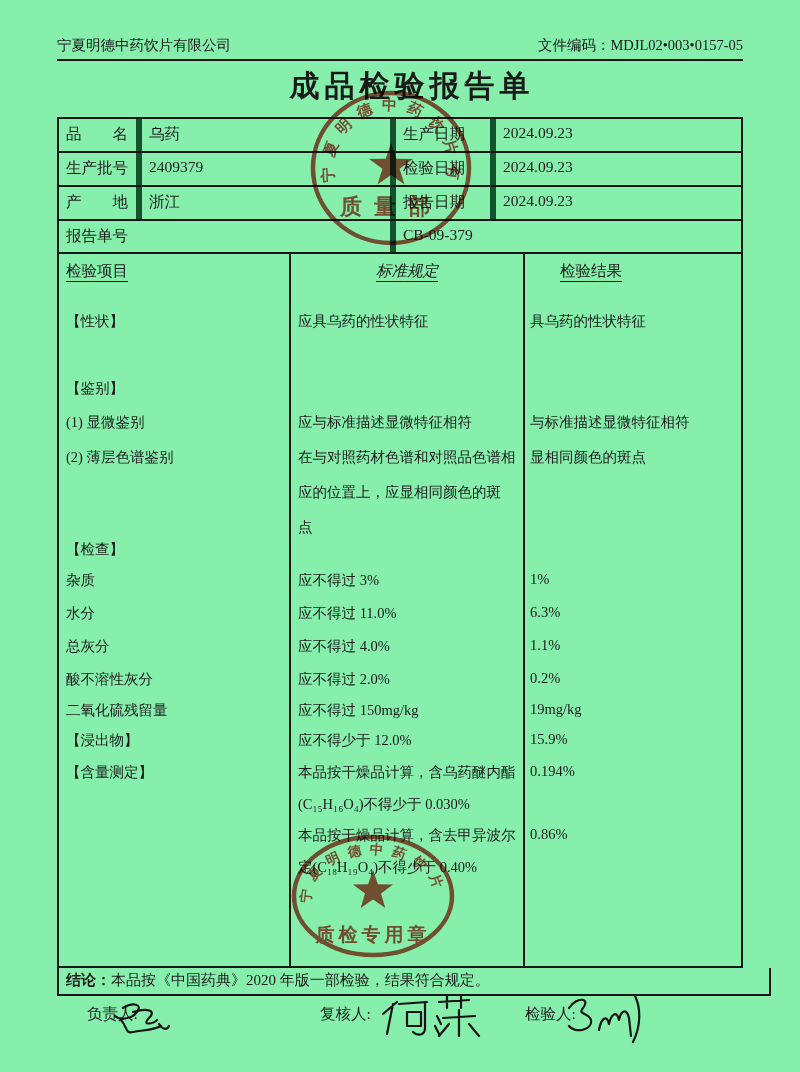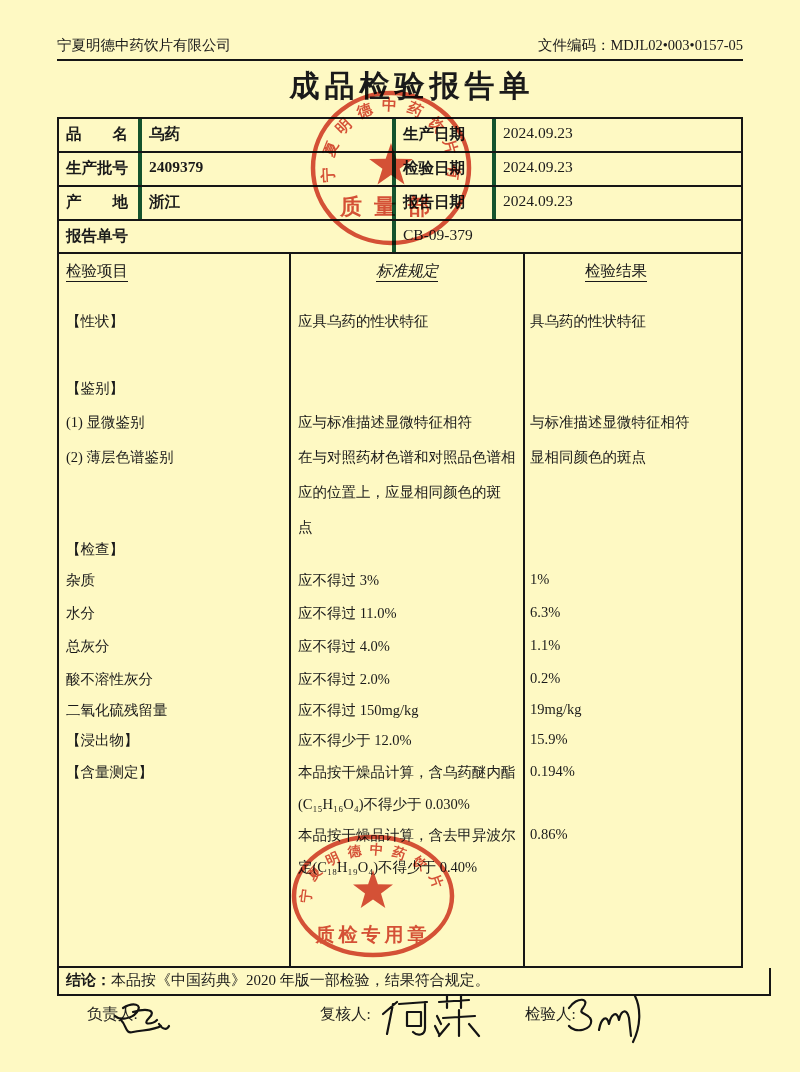--- a/index.html
+++ b/index.html
@@ -1,44 +1,44 @@
 <!DOCTYPE html>
 <html><head>
 <meta charset="utf-8">
 <style>
   * { margin:0; padding:0; box-sizing:border-box; }
   html,body { width:800px; height:1072px; }
   body { background:#ffffff; font-family:"Liberation Serif","DejaVu Serif",serif; color:#1a1a1a; }
-  .page { position:relative; width:800px; height:1072px; background:#fef9c3; overflow:hidden; }
+  .page { position:relative; width:800px; height:1072px; background:#86efac; overflow:hidden; }
 
   
   .doc-header { position:absolute; left:57px; top:36px; width:686px; display:flex; justify-content:space-between; font-size:14.5px; }
   .header-rule { position:absolute; left:57px; top:59px; width:686px; height:2px; background:#161616; }
   .doc-title { position:absolute; left:0; top:66px; width:800px; text-align:center; font-size:30px; font-weight:700; letter-spacing:5px;margin-left:12px; }
 
   
   .info-table { position:absolute; left:57px; top:117px; width:686px; border:2px solid #161616; }
   .info-row { display:flex; height:34px; border-bottom:2px solid #161616; }
   .info-row:last-child { border-bottom:none; height:31px; }
   .ic { padding:5px 7px; font-size:15.5px; white-space:nowrap; overflow:hidden; }
-  .br { border-right:4px solid #14532d;font-weight:bold; }
+  .br { border-right:6px solid #14532d; }
   .w-l1 { width:83px; } .w-v1 { width:254px; } .w-l2 { width:100px; } .w-v2 { flex:1; }
   .w-l1w { width:337px; } .w-v2w { flex:1; }
   .jlabel { display:inline-block; width:62px; text-align:justify; text-align-last:justify; }
 
   
   .main-table { position:absolute; left:57px; top:252px; width:686px; height:716px;
                 border:2px solid #161616; border-top:none; }
   .col-div { position:absolute; top:0; bottom:0; width:1.5px; background:#161616; }
   .cd1 { left:230px; } .cd2 { left:464px; }
   .mt-h { position:absolute; top:9px; font-size:15.5px; }
   .mt-h span { border-bottom:1.2px solid #1a1a1a; padding-bottom:2px; }
   .mt-h1 { left:7px; }
   .mt-h2 { left:232px; width:232px; text-align:center;font-style:italic; }
-  .mt-h3 { left:466px; width:182px; text-align:center; }
+  .mt-h3 { left:466px; width:182px; text-align:left;padding-left:35px; }
   .tl { position:absolute; left:0; width:686px; height:20px; font-size:14.5px; }
   .tl span { position:absolute; white-space:nowrap; }
   .tl .c1 { left:7px; }
   .tl .c2 { left:239px; }
   .tl .c3 { left:471px; }
 
   
   .conclusion-row { position:absolute; left:57px; top:968px; width:714px; height:28px;
                     border:2px solid #161616; border-top:none; font-size:15px;
                     line-height:25px; padding-left:7px; white-space:nowrap; }

